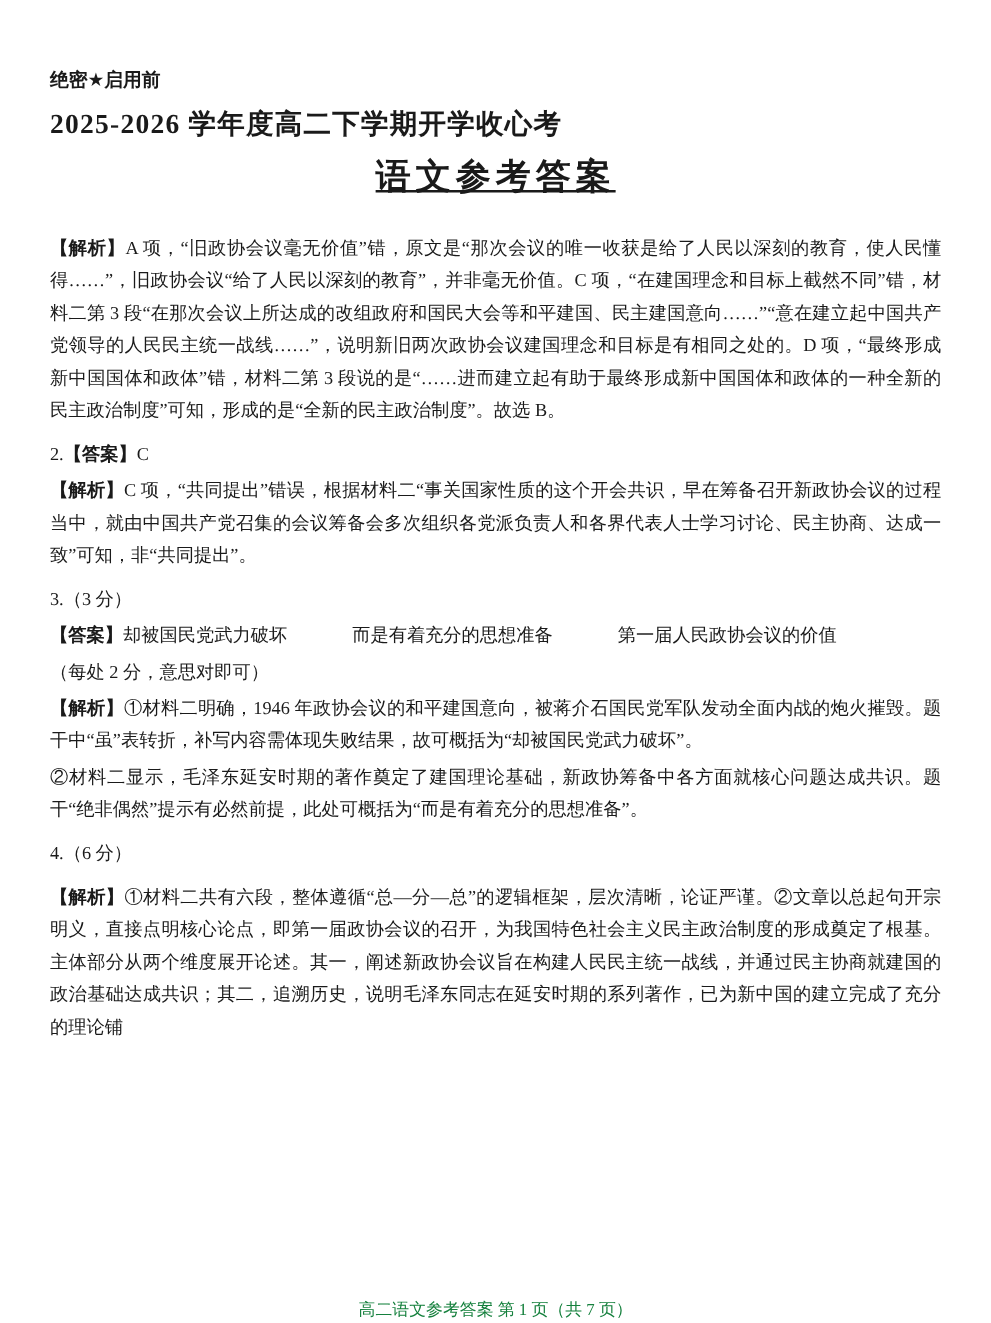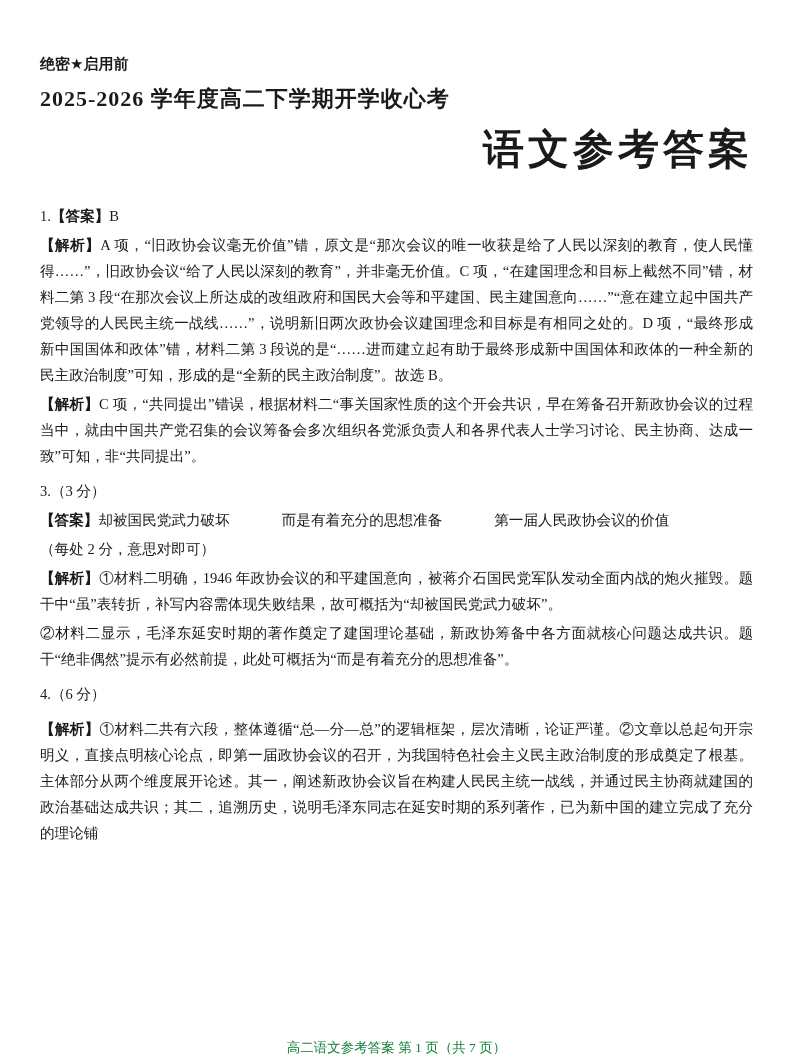--- a/index.html
+++ b/index.html
@@ -27,26 +27,27 @@
     margin: 0 0 10px 0;
   }
   .title {
     text-align: left;
     font-size: 22px;
     font-weight: bold;
     margin: 10px 0 6px 0;
     letter-spacing: 1px;
   }
   .subtitle {
-    text-align: right;
+    text-align: center;
     font-family: "Liberation Sans", "DejaVu Sans", sans-serif;
-    font-size: 41px;
+    font-size: 28px;
     font-weight: bold;
     margin: 8px 0 26px 0;
     letter-spacing: 4px;
+    text-decoration: underline;
   }
   .body {
     font-size: 14.6px;
     line-height: 26px;
     text-align: justify;
   }
   .para {
     margin: 0 0 3px 0;
   }
   .q-gap {
@@ -78,23 +79,23 @@
 
 <div class="page">
 
   <div class="classification">绝密★启用前</div>
 
   <h1 class="title">2025-2026 学年度高二下学期开学收心考</h1>
   <h2 class="subtitle">语文参考答案</h2>
 
   <div class="body">
 
-    <p class="para"><span>1.</span><span class="lbl">【答案】</span><span>B</span></p>
     <p class="para"><span class="lbl">【解析】</span><span>A 项，“旧政协会议毫无价值”错，原文是“那次会议的唯一收获是给了人民以深刻的教育，使人民懂得……”，旧政协会议“给了人民以深刻的教育”，并非毫无价值。C 项，“在建国理念和目标上截然不同”错，材料二第 3 段“在那次会议上所达成的改组政府和国民大会等和平建国、民主建国意向……”“意在建立起中国共产党领导的人民民主统一战线……”，说明新旧两次政协会议建国理念和目标是有相同之处的。D 项，“最终形成新中国国体和政体”错，材料二第 3 段说的是“……进而建立起有助于最终形成新中国国体和政体的一种全新的民主政治制度”可知，形成的是“全新的民主政治制度”。故选 B。</span></p>
 
+    <p class="para q-gap"><span>2.</span><span class="lbl">【答案】</span><span>C</span></p>
     <p class="para"><span class="lbl">【解析】</span><span>C 项，“共同提出”错误，根据材料二“事关国家性质的这个开会共识，早在筹备召开新政协会议的过程当中，就由中国共产党召集的会议筹备会多次组织各党派负责人和各界代表人士学习讨论、民主协商、达成一致”可知，非“共同提出”。</span></p>
 
     <p class="para q-gap">3.（3 分）</p>
     <p class="para"><span class="lbl">【答案】</span><span class="blank-answer">却被国民党武力破坏</span><span class="blank-answer">而是有着充分的思想准备</span><span class="blank-answer">第一届人民政协会议的价值</span></p>
     <p class="para">（每处 2 分，意思对即可）</p>
     <p class="para"><span class="lbl">【解析】</span><span>①材料二明确，1946 年政协会议的和平建国意向，被蒋介石国民党军队发动全面内战的炮火摧毁。题干中“虽”表转折，补写内容需体现失败结果，故可概括为“却被国民党武力破坏”。</span></p>
     <p class="para">②材料二显示，毛泽东延安时期的著作奠定了建国理论基础，新政协筹备中各方面就核心问题达成共识。题干“绝非偶然”提示有必然前提，此处可概括为“而是有着充分的思想准备”。</p>
 
     <p class="para q-gap">4.（6 分）</p>
     <p class="para q-gap"><span class="lbl">【解析】</span><span>①材料二共有六段，整体遵循“总—分—总”的逻辑框架，层次清晰，论证严谨。②文章以总起句开宗明义，直接点明核心论点，即第一届政协会议的召开，为我国特色社会主义民主政治制度的形成奠定了根基。主体部分从两个维度展开论述。其一，阐述新政协会议旨在构建人民民主统一战线，并通过民主协商就建国的政治基础达成共识；其二，追溯历史，说明毛泽东同志在延安时期的系列著作，已为新中国的建立完成了充分的理论铺</span></p>

